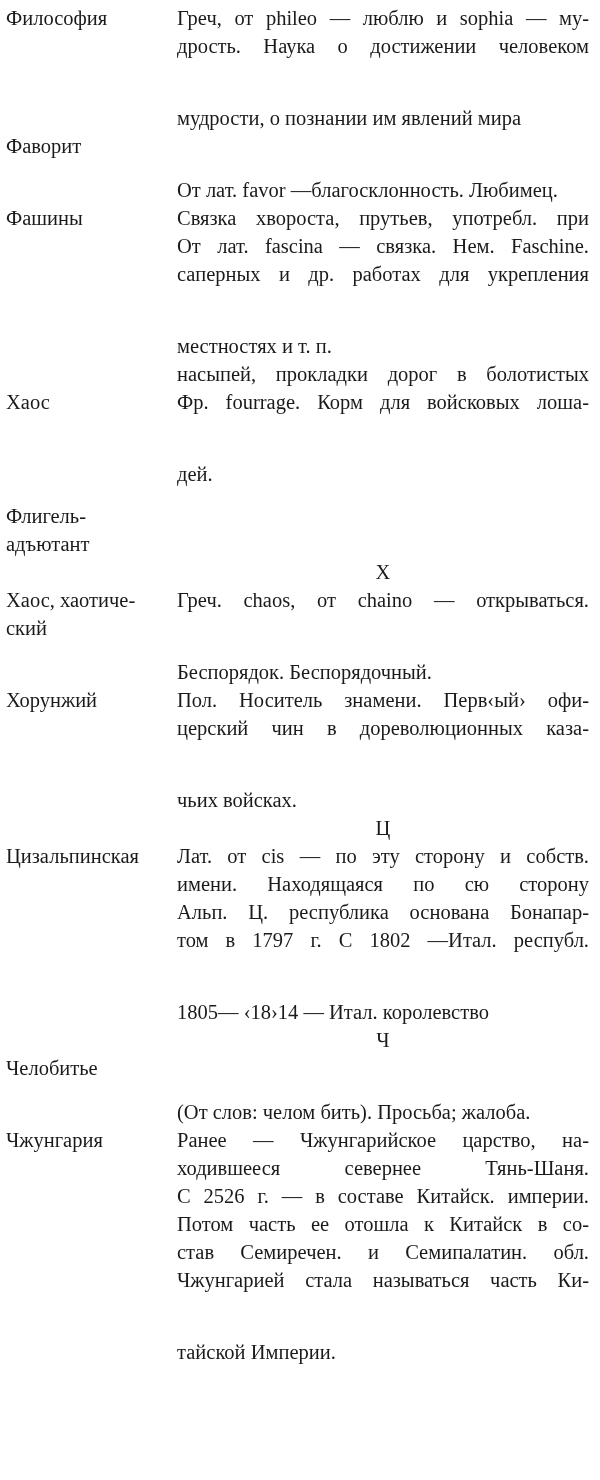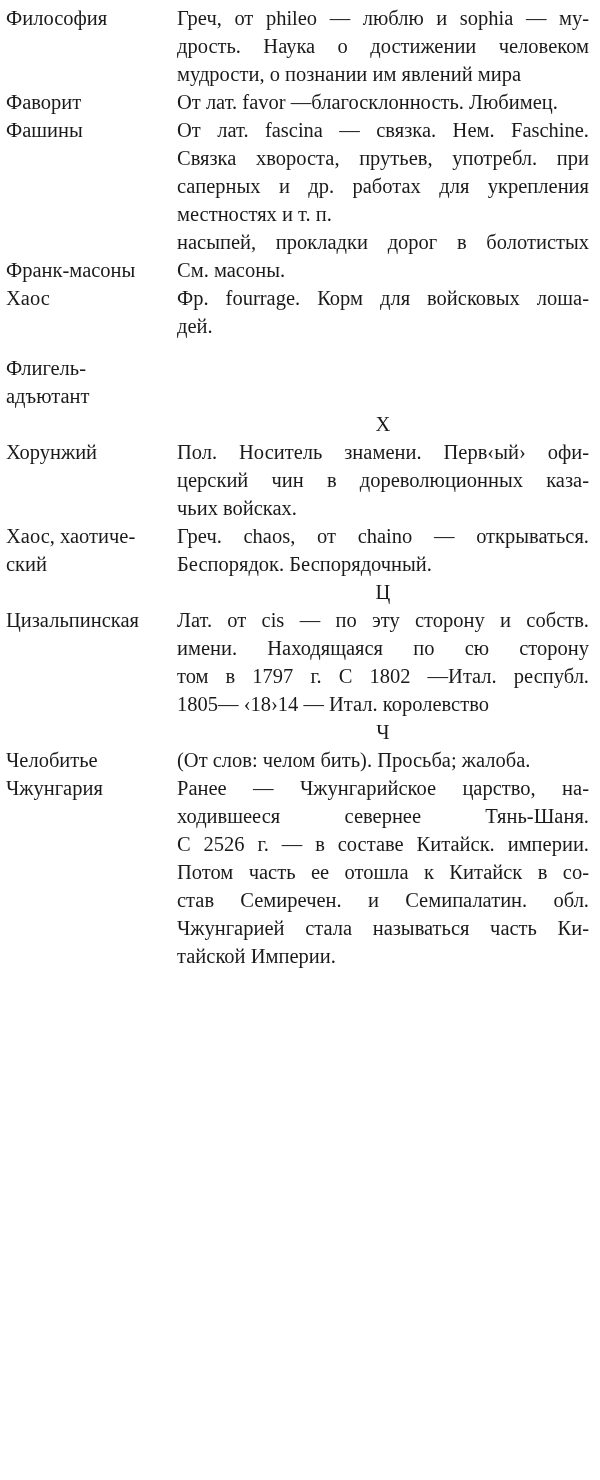--- a/index.html
+++ b/index.html
@@ -6,21 +6,21 @@
   body {
     width: 600px; height: 1480px; overflow: hidden;
     font-family: "Liberation Serif", "DejaVu Serif", serif;
     color: #1a1a1a; font-size: 20.5px; line-height: 28px;
   }
   .page { position: relative; padding: 4px 0 0 0; }
   .row { display: flex; }
   .term { width: 177px; padding-left: 6px; box-sizing: border-box; flex: none; }
   .def { width: 412px; flex: none; text-align: justify; }
   .def .ln { display: block; text-align: justify; text-align-last: justify; white-space: nowrap; font-family: Liberation Serif, serif; }
-  .def .ln.last { text-align-last: left; }
+  .def .ln.last { text-align-last: left; margin-top: 44px; }
   .term .ln { display: block; white-space: nowrap; }
   .gap { height: 14px; }
 </style>
 </head>
 <body>
 
 <div class="page">
 
   <div class="row">
     <div class="term">
@@ -40,36 +40,28 @@
     <div class="def">
       <span class="ln last">От лат. favor —благосклонность. Любимец.</span>
     </div>
   </div>
 
   <div class="row">
     <div class="term">
         <span class="ln">Фашины</span>
       </div>
     <div class="def">
+      <span class="ln">Связка хвороста, прутьев, употребл. при</span>
       <span class="ln">От лат. fascina — связка. Нем. Faschine.</span>
-      <span class="ln">Связка хвороста, прутьев, употребл. при</span>
       <span class="ln">саперных и др. работах для укрепления</span>
       <span class="ln last">местностях и т. п.</span>
       <span class="ln">насыпей, прокладки дорог в болотистых</span>
     </div>
   </div>
 
-  <div class="row">
-    <div class="term">
-        <span class="ln">Франк-масоны</span>
-      </div>
-    <div class="def">
-      <span class="ln last">См. масоны.</span>
-    </div>
-  </div>
 
   <div class="row">
     <div class="term">
         <span class="ln">Хаос</span>
       </div>
     <div class="def">
       <span class="ln">Фр. fourrage. Корм для войсковых лоша-</span>
       <span class="ln last">дей.</span>
     </div>
   </div>
@@ -86,52 +78,53 @@
     <div class="def"></div>
   </div>
 
   <div class="row">
     <div class="term"></div>
     <div class="def" style="text-align:center;"><span>Х</span></div>
   </div>
 
   <div class="row">
     <div class="term">
+      <span class="ln">Хаос, хаотиче-</span>
+      <span class="ln">ский</span>
+    </div>
+    <div class="def">
+      <span class="ln">Греч. chaos, от chaino — открываться.</span>
+      <span class="ln last">Беспорядок. Беспорядочный.</span>
+    </div>
+  </div>
+
+  <div class="row">
+    <div class="term">
         <span class="ln">Хорунжий</span>
       </div>
     <div class="def">
       <span class="ln">Пол. Носитель знамени. Перв‹ый› офи-</span>
       <span class="ln">церский чин в дореволюционных каза-</span>
       <span class="ln last">чьих войсках.</span>
-    </div>
-  </div>
-
-  <div class="row">
-    <div class="term">
-      <span class="ln">Хаос, хаотиче-</span>
-      <span class="ln">ский</span>
-    </div>
-    <div class="def">
-      <span class="ln">Греч. chaos, от chaino — открываться.</span>
-      <span class="ln last">Беспорядок. Беспорядочный.</span>
     </div>
   </div>
 
   <div class="row">
     <div class="term"></div>
     <div class="def" style="text-align:center;"><span>Ц</span></div>
   </div>
 
   <div class="row">
     <div class="term">
         <span class="ln">Цизальпинская</span>
       </div>
     <div class="def">
       <span class="ln">Лат. от cis — по эту сторону и собств.</span>
       <span class="ln">имени. Находящаяся по сю сторону</span>
+      <span class="ln">Альп. Ц. республика основана Бонапар-</span>
       <span class="ln">том в 1797 г. С 1802 —Итал. республ.</span>
       <span class="ln last">1805— ‹18›14 — Итал. королевство</span>
     </div>
   </div>
 
   <div class="row">
     <div class="term"></div>
     <div class="def" style="text-align:center;"><span>Ч</span></div>
   </div>
 

